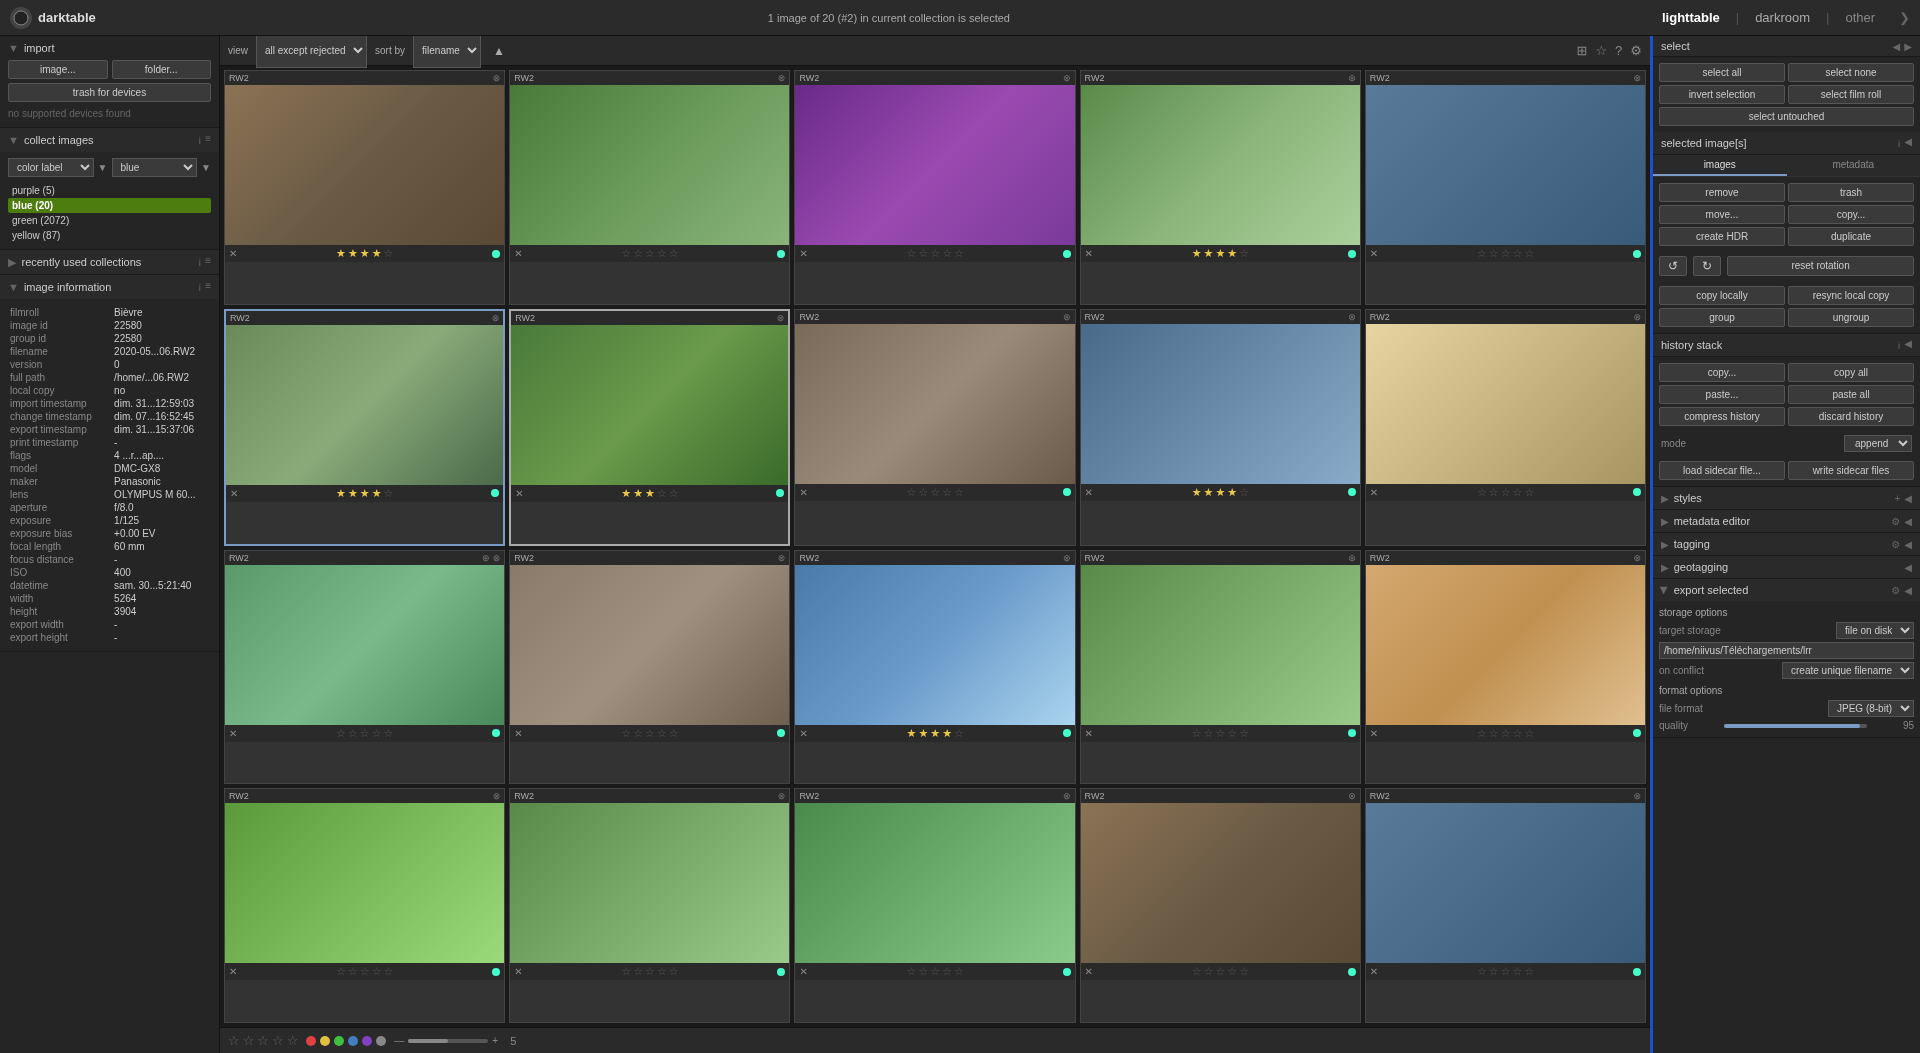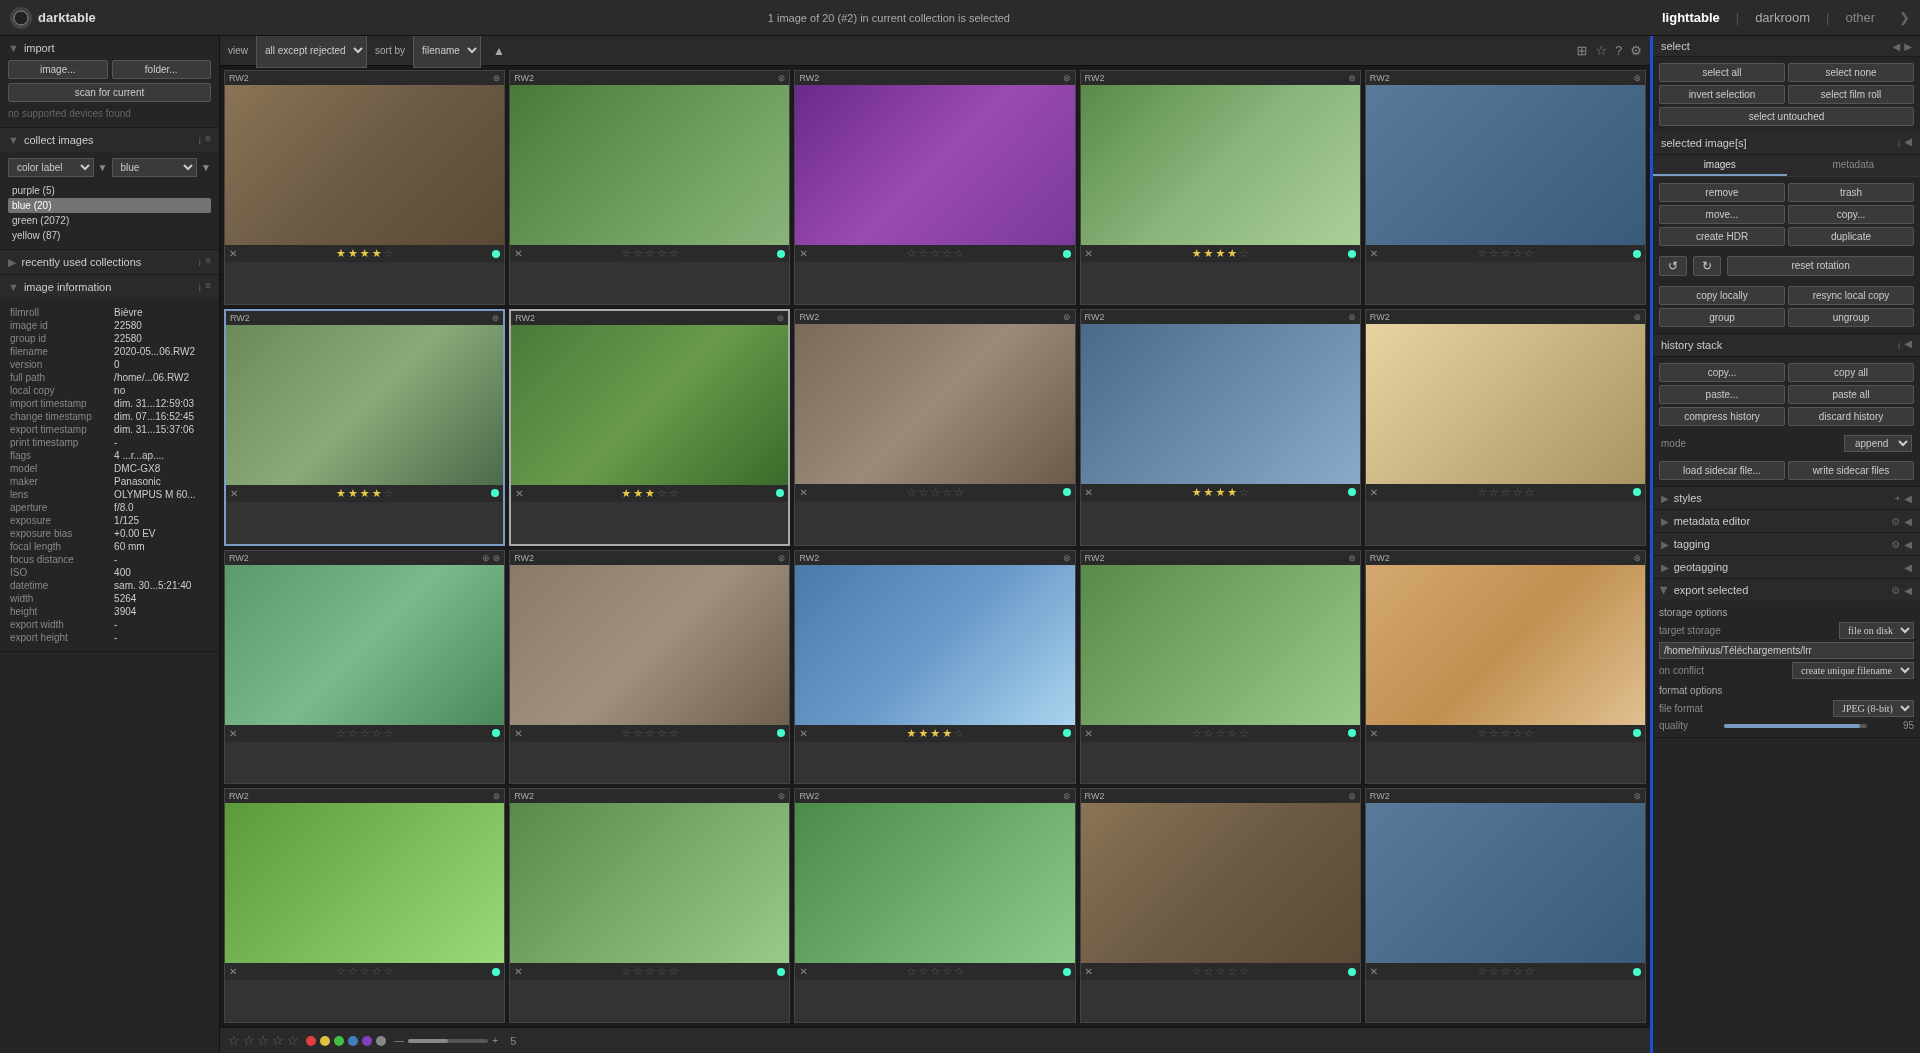--- a/index.html
+++ b/index.html
@@ -181,22 +181,23 @@
       list-style: none;
       padding: 0;
     }
     .color-item {
       padding: 2px 4px;
       cursor: pointer;
       border-radius: 2px;
       font-size: 10px;
     }
     .color-item.active {
-      background: #737373;
+      background: #4d7c0f;
       color: #fff;
+      font-weight: bold;
     }
 
     .image-info {
       padding: 6px 8px;
     }
     .info-table {
       width: 100%;
       font-size: 10px;
     }
     .info-table tr td:first-child {
@@ -552,21 +553,20 @@
       color: #888;
       font-size: 10px;
     }
     .storage-value {
       background: #3a3a3a;
       border: 1px solid #555;
       color: #ccc;
       font-size: 10px;
       padding: 1px 4px;
       cursor: pointer;
-      font-family: Liberation Serif, serif;
     }
     .path-input {
       width: 100%;
       background: #3a3a3a;
       border: 1px solid #555;
       color: #ccc;
       font-size: 10px;
       padding: 2px 4px;
       margin-bottom: 3px;
     }
@@ -642,21 +642,21 @@
 
     <div class="panel-section import-section">
       <div class="section-header-row">
         <span style="color:#666">▼</span>
         <span style="color:#ccc;font-size:11px">import</span>
       </div>
       <div class="btn-row">
         <div class="btn-small">image...</div>
         <div class="btn-small">folder...</div>
       </div>
-      <div class="btn-full">scan for current</div>
+      <div class="btn-full">trash for devices</div>
       <div class="no-devices">no supported devices found</div>
     </div>
 
     <div class="panel-section">
       <div class="section-header">
         <div class="section-header-left">
           <span style="color:#666">▼</span>
           <span class="section-title">collect images</span>
         </div>
         <div class="section-icons">

